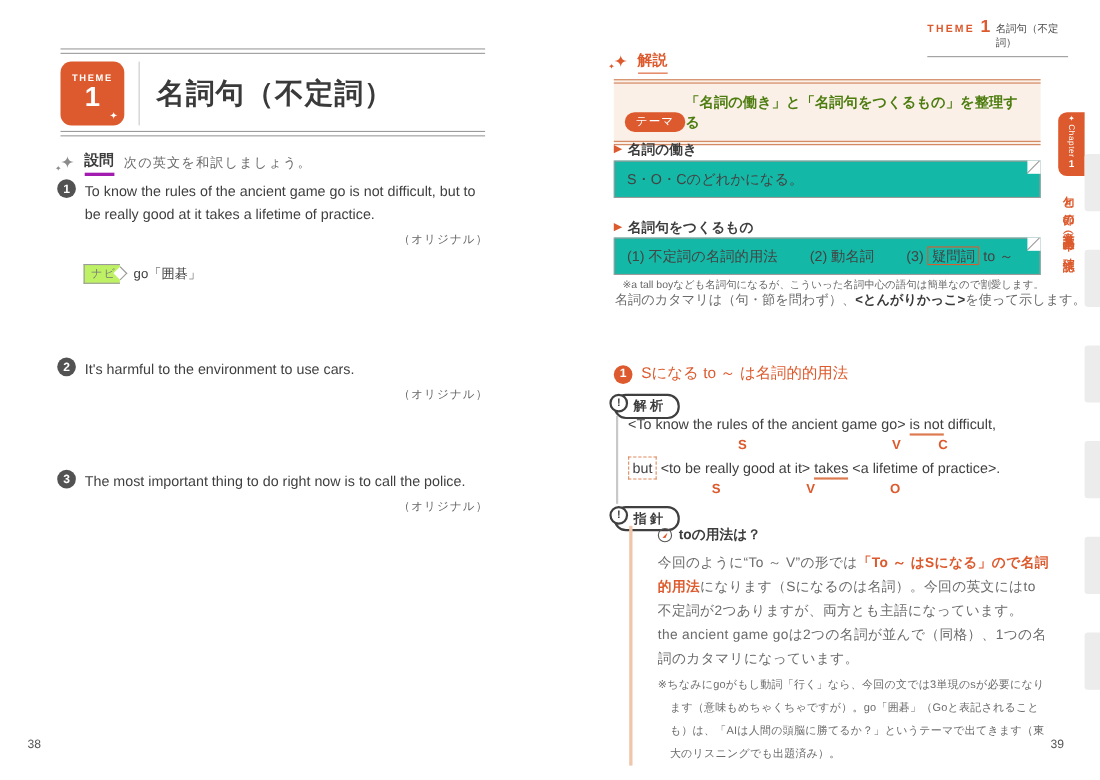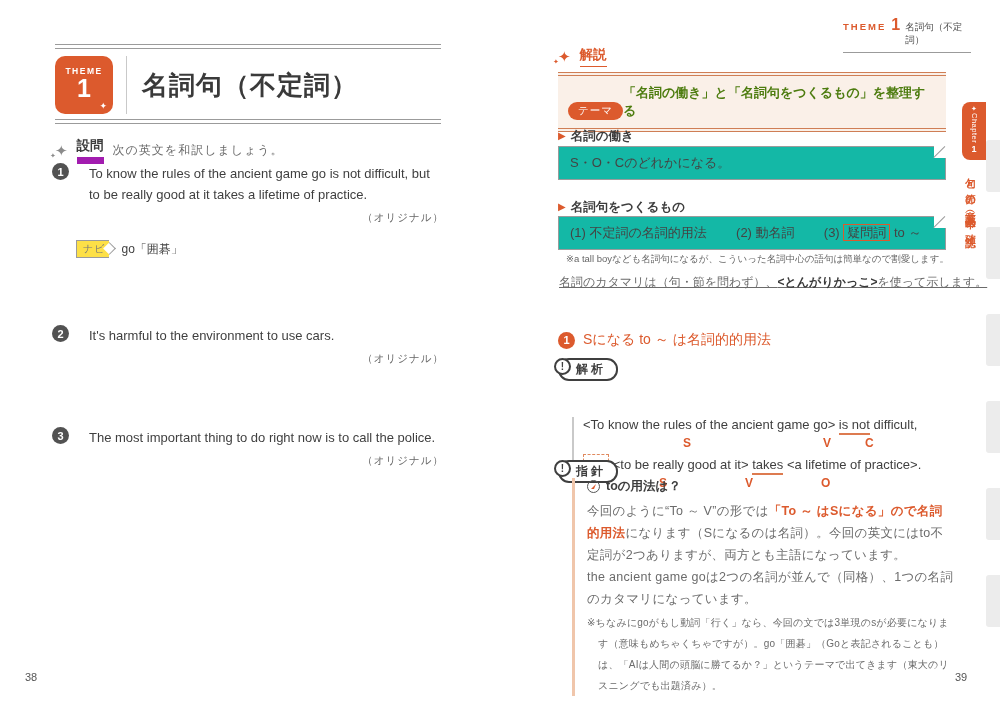--- a/index.html
+++ b/index.html
@@ -8,21 +8,21 @@
   #canvas { position:relative; width:1000px; height:709px; background:#ffffff; overflow:hidden; }
 
   
   .dbl { height:5px; border-top:1px solid #9b9b9b; border-bottom:1px solid #9b9b9b; }
   .sparkle { font-size:15px; color:#8b8b8b; position:relative; line-height:1; }
   .sparkle.orange { color:#dc5a2d; }
   .sparkle::after { content:"✦"; position:absolute; font-size:7px; left:-5px; bottom:-1px; }
   .circle-num { width:17px; height:17px; border-radius:50%; background:#525252; color:#fff;
     font-size:11px; font-weight:bold; display:inline-flex; align-items:center; justify-content:center; flex:0 0 17px; }
   .circle-num.orange { background:#dc5a2d; }
-  .label-underline { font-weight:bold; color:#3d3d3d; font-size:13.5px; border-bottom:7px solid #a21caf; padding-bottom:2px; }
+  .label-underline { font-weight:bold; color:#3d3d3d; font-size:13.5px; border-bottom:3px solid #a21caf; padding-bottom:2px; }
   .box { position:relative; border:1px solid #9b9b9b; background:#14b8a6; padding:7px 11px; font-size:13px; color:#444; }
   .dogear { position:absolute; top:-1px; right:-1px; width:12px; height:12px; background:#fff; }
   .dogear::after { content:""; position:absolute; left:0; bottom:0; width:16px; height:1px; background:#9b9b9b;
     transform:rotate(-45deg); transform-origin:left bottom; }
   .tool-label { position:relative; display:inline-block; border:2px solid #3f3f3f; border-radius:11px;
     padding:1px 10px 1px 16px; font-size:12px; font-weight:bold; color:#3f3f3f; letter-spacing:3px; background:#fff; }
   .mag-icon { position:absolute; left:-6px; top:-2px; width:17px; height:17px; background:#fff;
     border:2px solid #3f3f3f; border-radius:50%; font-size:10px; font-weight:bold; text-align:center; line-height:13px; letter-spacing:0; }
   .ana-line { position:relative; font-size:13px; color:#3f3f3f; height:40px; white-space:nowrap; }
   .ana-marker { position:absolute; top:19px; color:#dc5a2d; font-size:12px; font-weight:bold; }
@@ -38,25 +38,25 @@
     text-align:center; position:relative; flex:0 0 58px; }
   .tb-label { font-size:8.5px; font-weight:bold; letter-spacing:1.5px; margin-top:10px; }
   .tb-num { font-size:25px; font-weight:bold; line-height:24px; }
   .tb-sparkle { position:absolute; right:6px; bottom:3px; font-size:9px; color:#fff; }
   .lp-divider { width:1px; height:58px; background:#c9c9c9; margin-left:13px; }
   .lp-title { margin-left:15px; font-size:26px; font-weight:bold; color:#3a3a3a; letter-spacing:1px; }
   .setsumon-row { position:absolute; left:55px; top:137px; display:flex; align-items:center; gap:9px; }
   .setsumon-instr { font-size:12px; color:#6b6b6b; letter-spacing:1px; }
   .question { position:absolute; left:52px; width:392px; display:flex; gap:8px; }
   .q-body { flex:1; }
-  .q-text { font-size:13px; line-height:21px; color:#3f3f3f;margin-left:12px; }
+  .q-text { font-size:13px; line-height:21px; color:#3f3f3f; }
   .q-source { text-align:right; font-size:10.5px; color:#666; margin-top:6px; letter-spacing:1px; }
   .navi-row { position:absolute; left:76px; top:240px; display:flex; align-items:center; gap:12px; }
   .navi-tag { position:relative; display:inline-block; border:1px solid #9b9b9b; border-right:none;
-    font-size:10px; color:#777; padding:1px 4px 1px 6px; letter-spacing:1px; background:#fde047; }
+    font-size:10px; color:#777; padding:1px 4px 1px 6px; letter-spacing:1px; background:#bef264; }
   .navi-tag::after { content:""; position:absolute; right:-5px; top:3px; width:8px; height:8px;
     border-top:1px solid #9b9b9b; border-right:1px solid #9b9b9b; transform:rotate(45deg); background:#fff; }
   .navi-text { font-size:12px; color:#3f3f3f; }
   .page-num { position:absolute; font-size:11px; color:#555; }
 
   
   .rp-header { position:absolute; left:843px; top:16px; width:128px; border-bottom:1px solid #9b9b9b; padding-bottom:5px;
     display:flex; align-items:baseline; gap:5px; }
   .rp-theme { color:#dc5a2d; font-size:9.5px; font-weight:bold; letter-spacing:2px; }
   .rp-theme-num { color:#dc5a2d; font-size:16px; font-weight:bold; }
@@ -70,22 +70,22 @@
   .theme-badge { background:#dc5a2d; color:#fff; border-radius:10px; font-size:10.5px; padding:2px 10px; letter-spacing:1px; flex:0 0 auto; }
   .theme-banner-text { font-size:13px; font-weight:bold; color:#4d7c0f; }
   .rp-subhead { position:absolute; left:558px; display:flex; align-items:center; }
   .rp-box { position:absolute; left:558px; width:388px; }
   .kw-box { border:1px solid #dc5a2d; padding:0 3px; }
   .rp-note { position:absolute; left:566px; font-size:9.5px; color:#666; }
   .bracket-note { position:absolute; left:559px; font-size:12px; color:#6b6b6b; }
   .bracket-note b { color:#3a3a3a; }
   .sec1-row { position:absolute; left:558px; top:331px; display:flex; align-items:center; gap:8px; }
   .sec1-title { color:#dc5a2d; font-size:14px; font-weight:normal; }
-  .analysis-block { position:absolute; left:572px; top:378px; width:380px; border-left:2px solid #c9c9c9; padding-left:9px;margin-top:39px; }
-  .shishin-block { position:absolute; left:572px; top:478px; width:382px; border-left:3px solid #f0c6ab; padding-left:12px; }
+  .analysis-block { position:absolute; left:560px; top:378px; width:380px; border-left:2px solid #c9c9c9; padding-left:9px; }
+  .shishin-block { position:absolute; left:572px; top:478px; width:382px; border-left:3px solid #f0c6ab; padding-left:23px; }
   .compass-row { display:flex; align-items:center; gap:6px; margin-bottom:5px; }
   .compass-icon { width:13px; height:13px; border:1.5px solid #555; border-radius:50%; position:relative; flex:0 0 13px; }
   .compass-icon::after { content:""; position:absolute; left:3px; top:3px; width:5px; height:5px;
     background:#dc5a2d; clip-path:polygon(0 100%, 100% 0, 60% 100%); }
   .shishin-para { font-size:12.5px; line-height:22px; color:#6b6b6b; letter-spacing:0.3px; }
   .shishin-para .hl { color:#dc5a2d; font-weight:bold; }
   .shishin-note { font-size:10px; line-height:21px; color:#6b6b6b; margin-top:2px; padding-left:11px; text-indent:-11px; letter-spacing:0.2px; }
 
   
   .chapter-tab { position:absolute; left:962px; top:102px; width:24px; height:58px; background:#dc5a2d;
@@ -190,21 +190,21 @@
     <span class="dogear"></span>
     <span>(1) 不定詞の名詞的用法</span>
     <span style="display:inline-block; width:22px;"></span>
     <span>(2) 動名詞</span>
     <span style="display:inline-block; width:22px;"></span>
     <span><span>(3) </span><span class="kw-box">疑問詞</span><span> to ～</span></span>
   </div>
 
   <div class="rp-note" style="top:253px;">※a tall boyなども名詞句になるが、こういった名詞中心の語句は簡単なので割愛します。</div>
 
-  <div class="bracket-note" style="top:274px;text-decoration:underline;">
+  <div class="bracket-note" style="top:264px;">
     <span>名詞のカタマリは（句・節を問わず）、</span><b>&lt;とんがりかっこ&gt;</b><span>を使って示します。</span>
   </div>
 
   <div class="sec1-row">
     <span class="circle-num orange">1</span>
     <span class="sec1-title">Sになる to ～ は名詞的的用法</span>
   </div>
 
   <div style="position:absolute; left:558px; top:358px;">
     <span class="tool-label">

